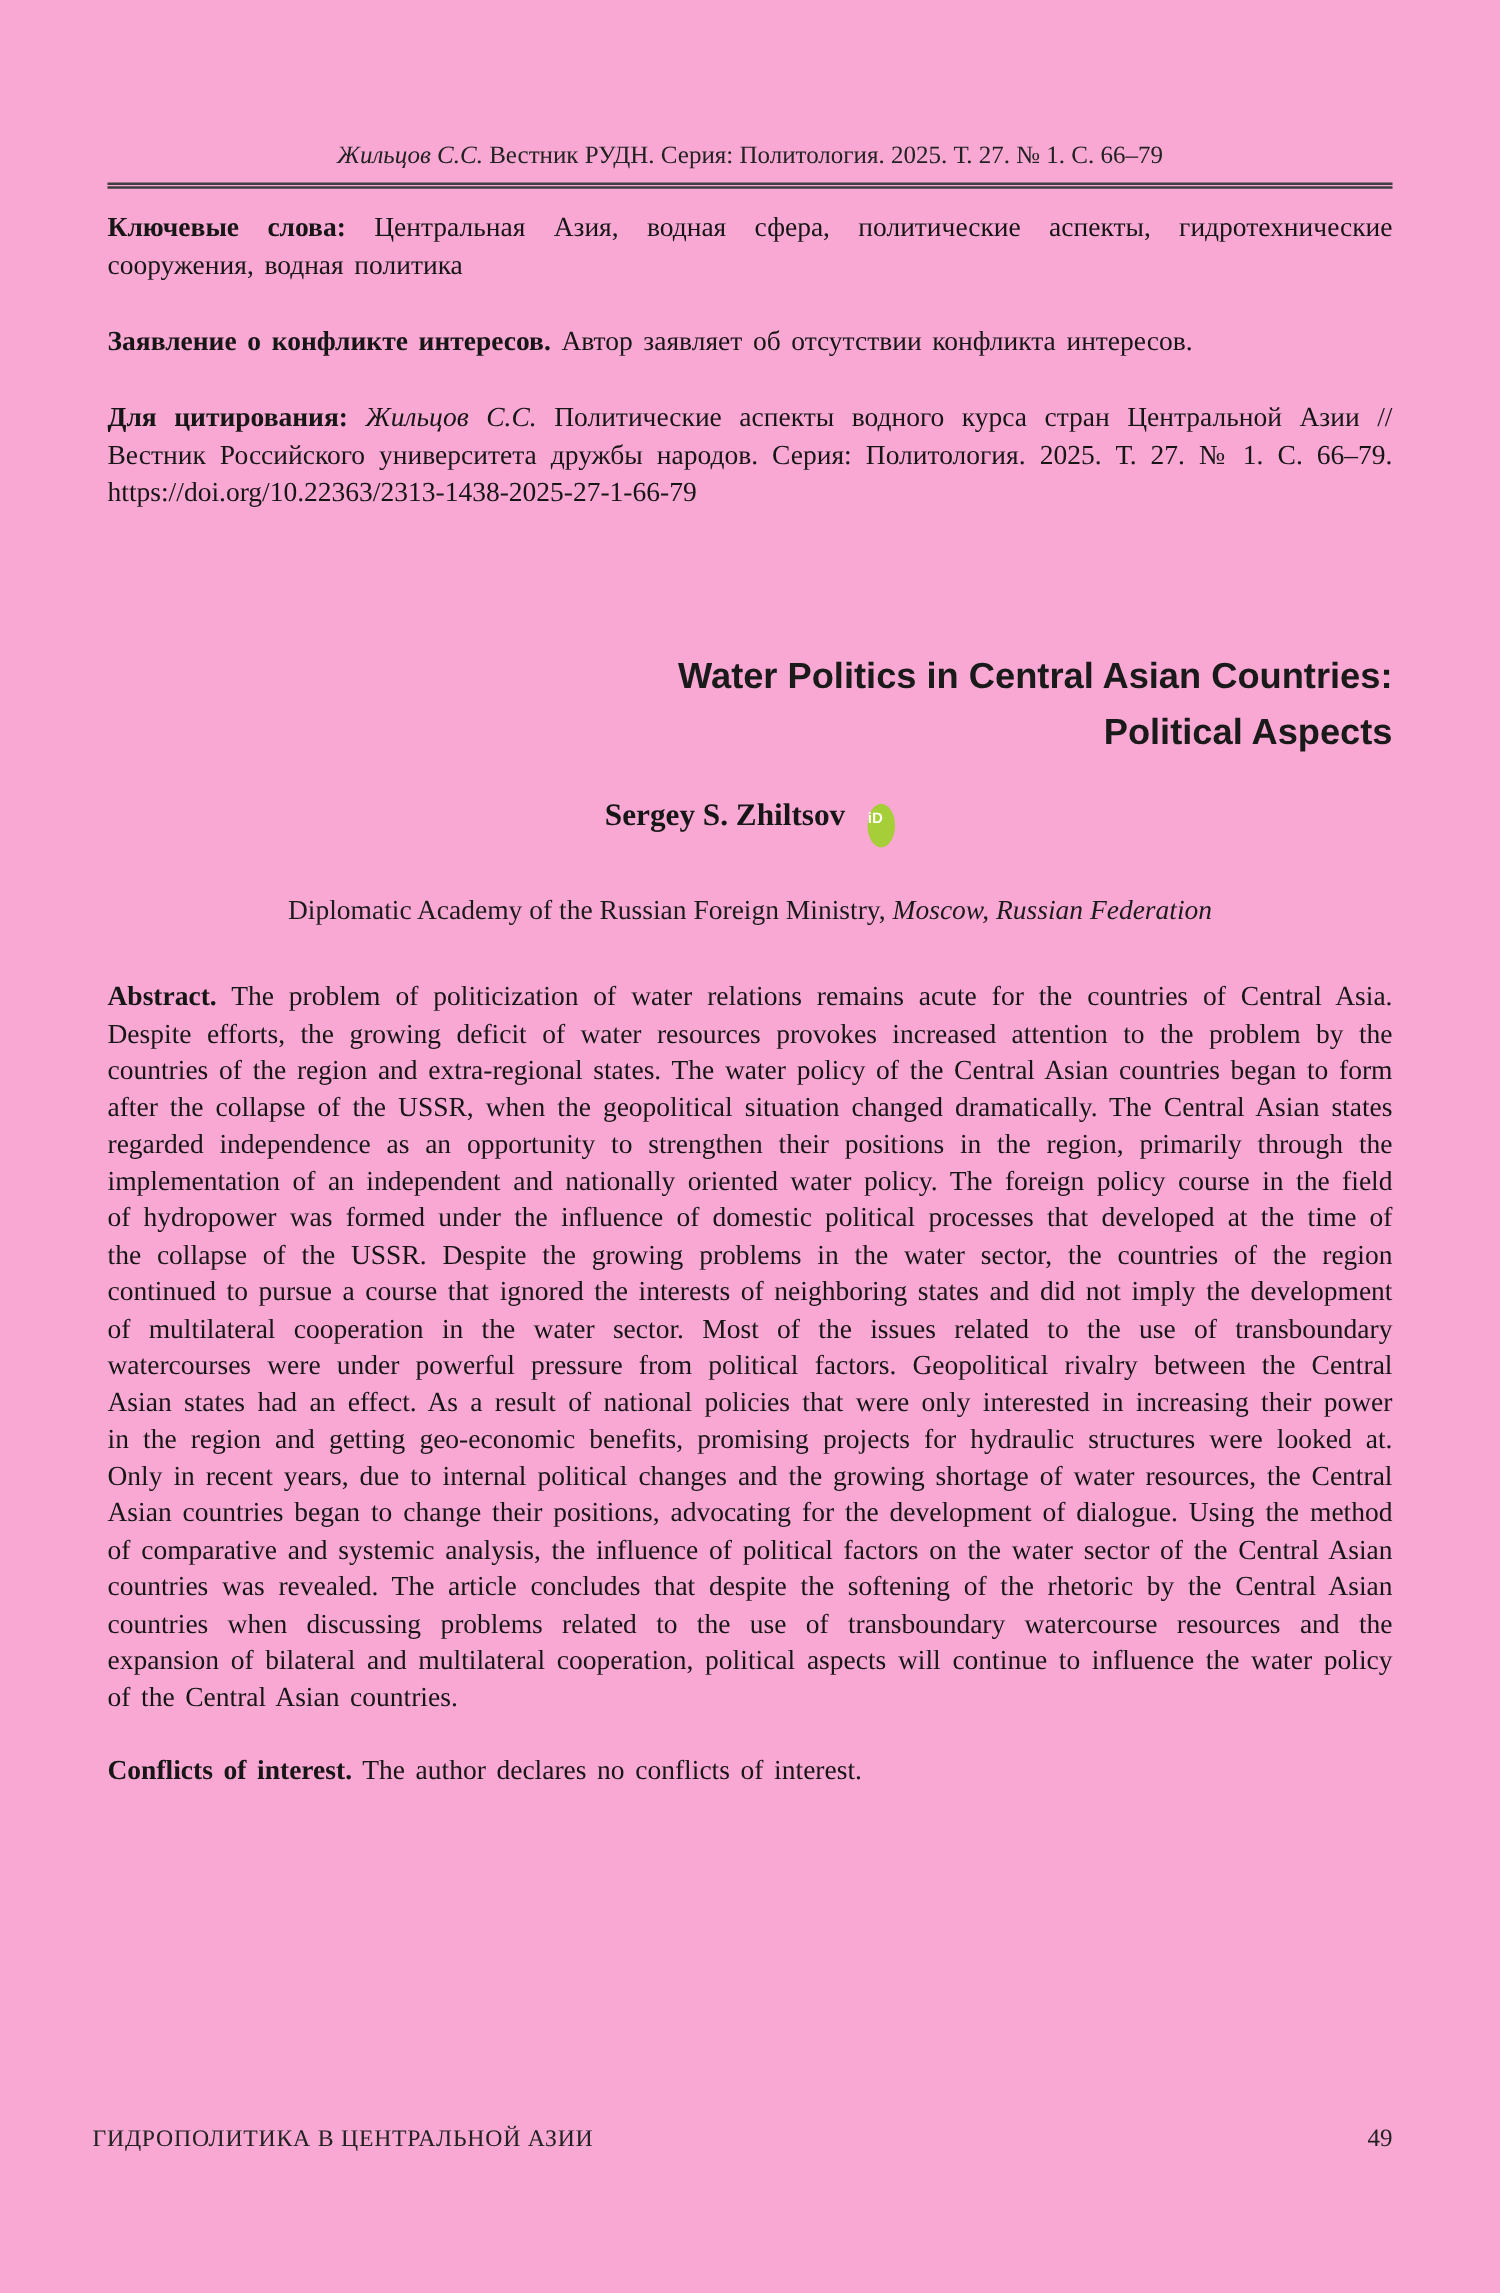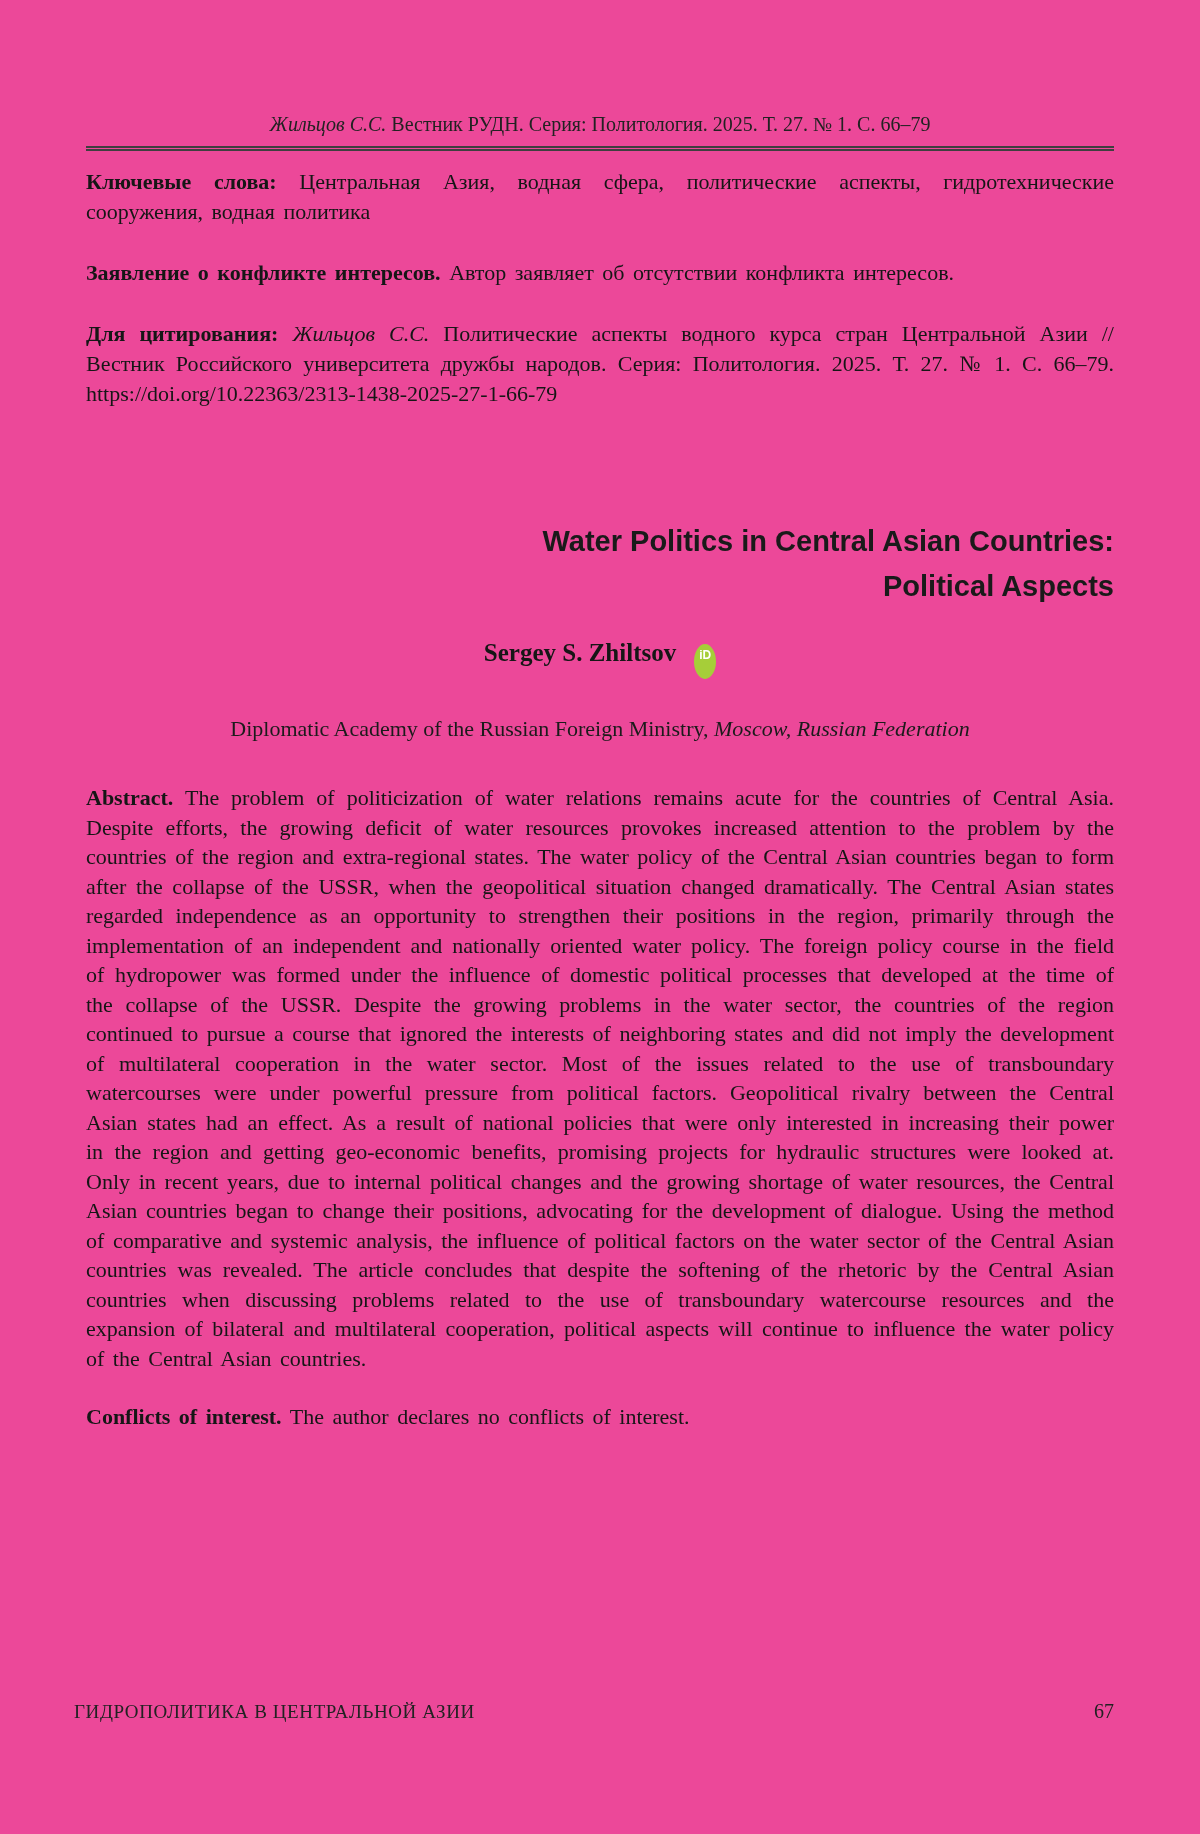--- a/index.html
+++ b/index.html
@@ -1,21 +1,21 @@
 <!DOCTYPE html>
 <html><head>
 <meta charset="utf-8">
 <style>
   html, body { margin: 0; padding: 0; background: #ffffff; }
   .page {
     position: relative;
     width: 1200px;
     height: 1834px;
     margin: 0 auto;
-    background: #ec4899;
+    background: #f9a8d4;
     color: #1b1b1b;
     font-family: "Liberation Serif", "DejaVu Serif", serif;
     overflow: hidden;
   }
   .content { padding: 0 86px; }
 
   
   .running-head {
     padding-top: 112px;
     text-align: center;
@@ -68,21 +68,21 @@
     width: 22px;
     height: 35px;
     margin-left: 18px;
     border-radius: 50%;
     background: #A6CE39;
     color: #ffffff;
     font-family: "Liberation Sans", sans-serif;
     font-size: 12px;
     font-weight: bold;
     line-height: 22px;
-    text-align: center;
+    text-align: left;
     vertical-align: 2px;
     cursor: pointer;
   }
   .affiliation {
     margin-top: 36px;
     text-align: center;
     font-size: 22px;
     line-height: 28px;
   }
   .email-line {
@@ -165,15 +165,15 @@
     <p class="para conflict-en">
       <span class="lbl">Conflicts of interest.</span>
       <span>The author declares no conflicts of interest.</span>
     </p>
 
 
   </div>
 
   <div class="page-footer">
     <span class="footer-title">ГИДРОПОЛИТИКА В ЦЕНТРАЛЬНОЙ АЗИИ</span>
-    <span class="footer-page">67</span>
+    <span class="footer-page">49</span>
   </div>
 </div>
 
 </body></html>

